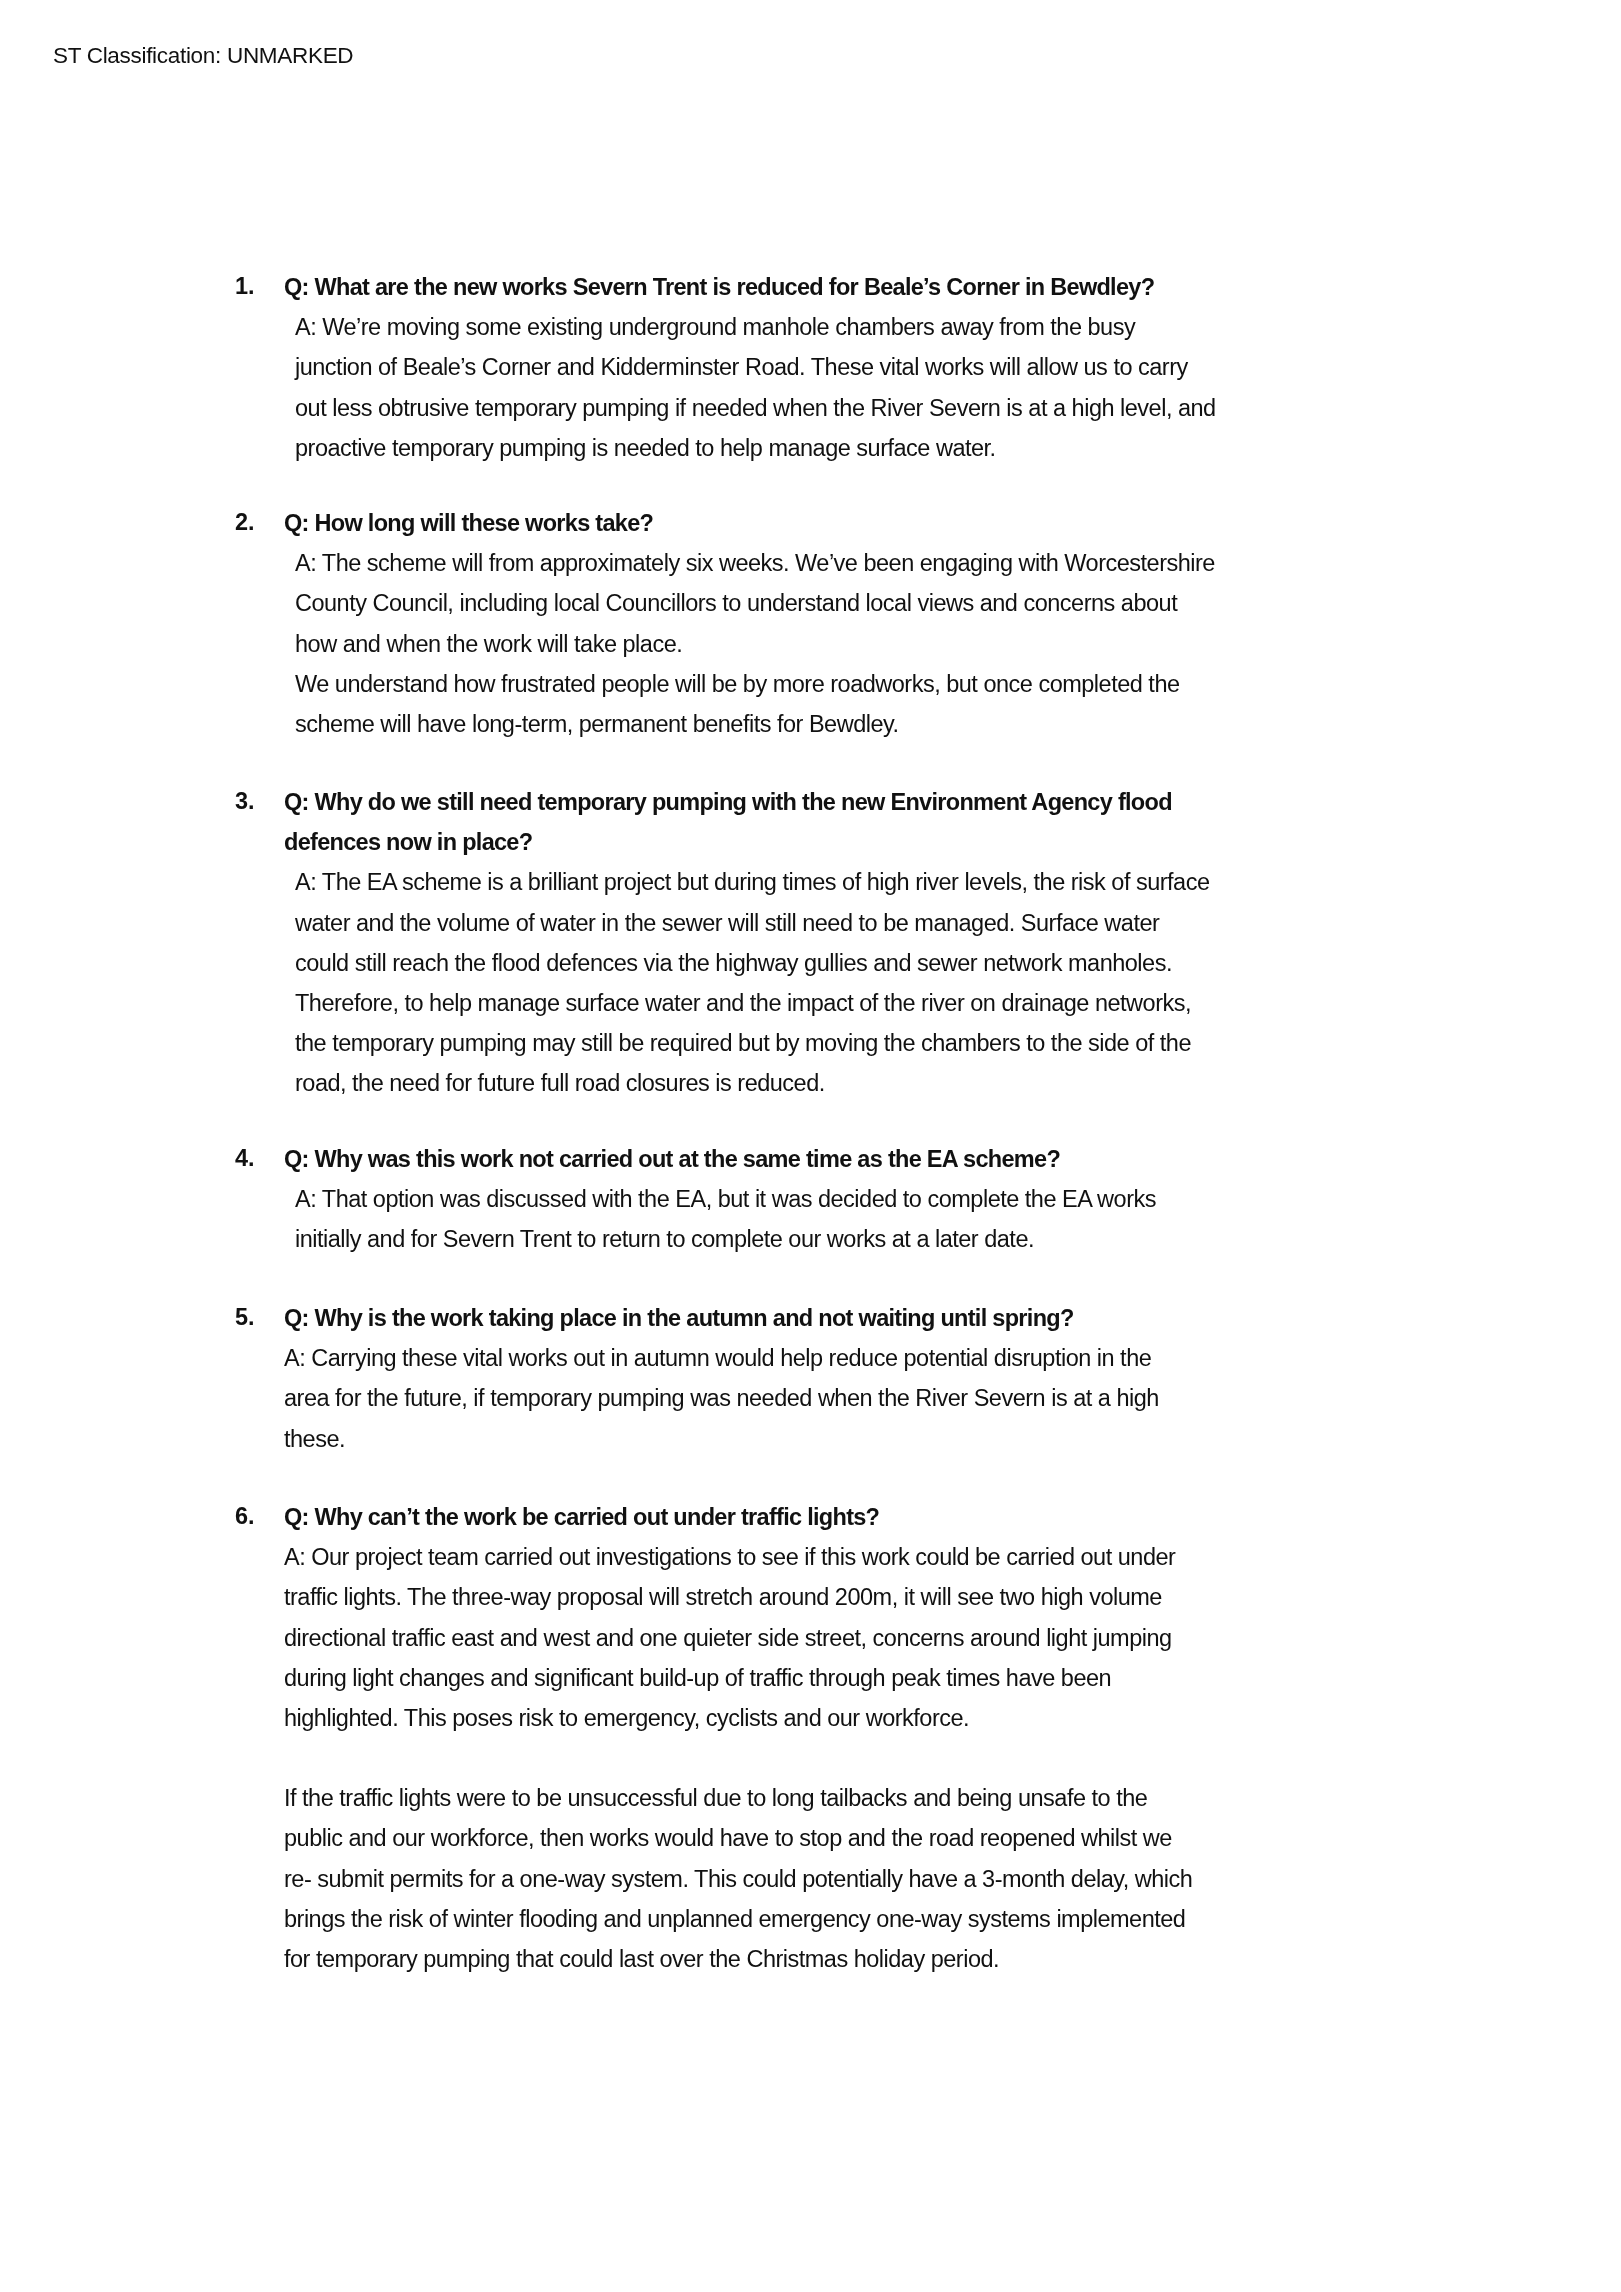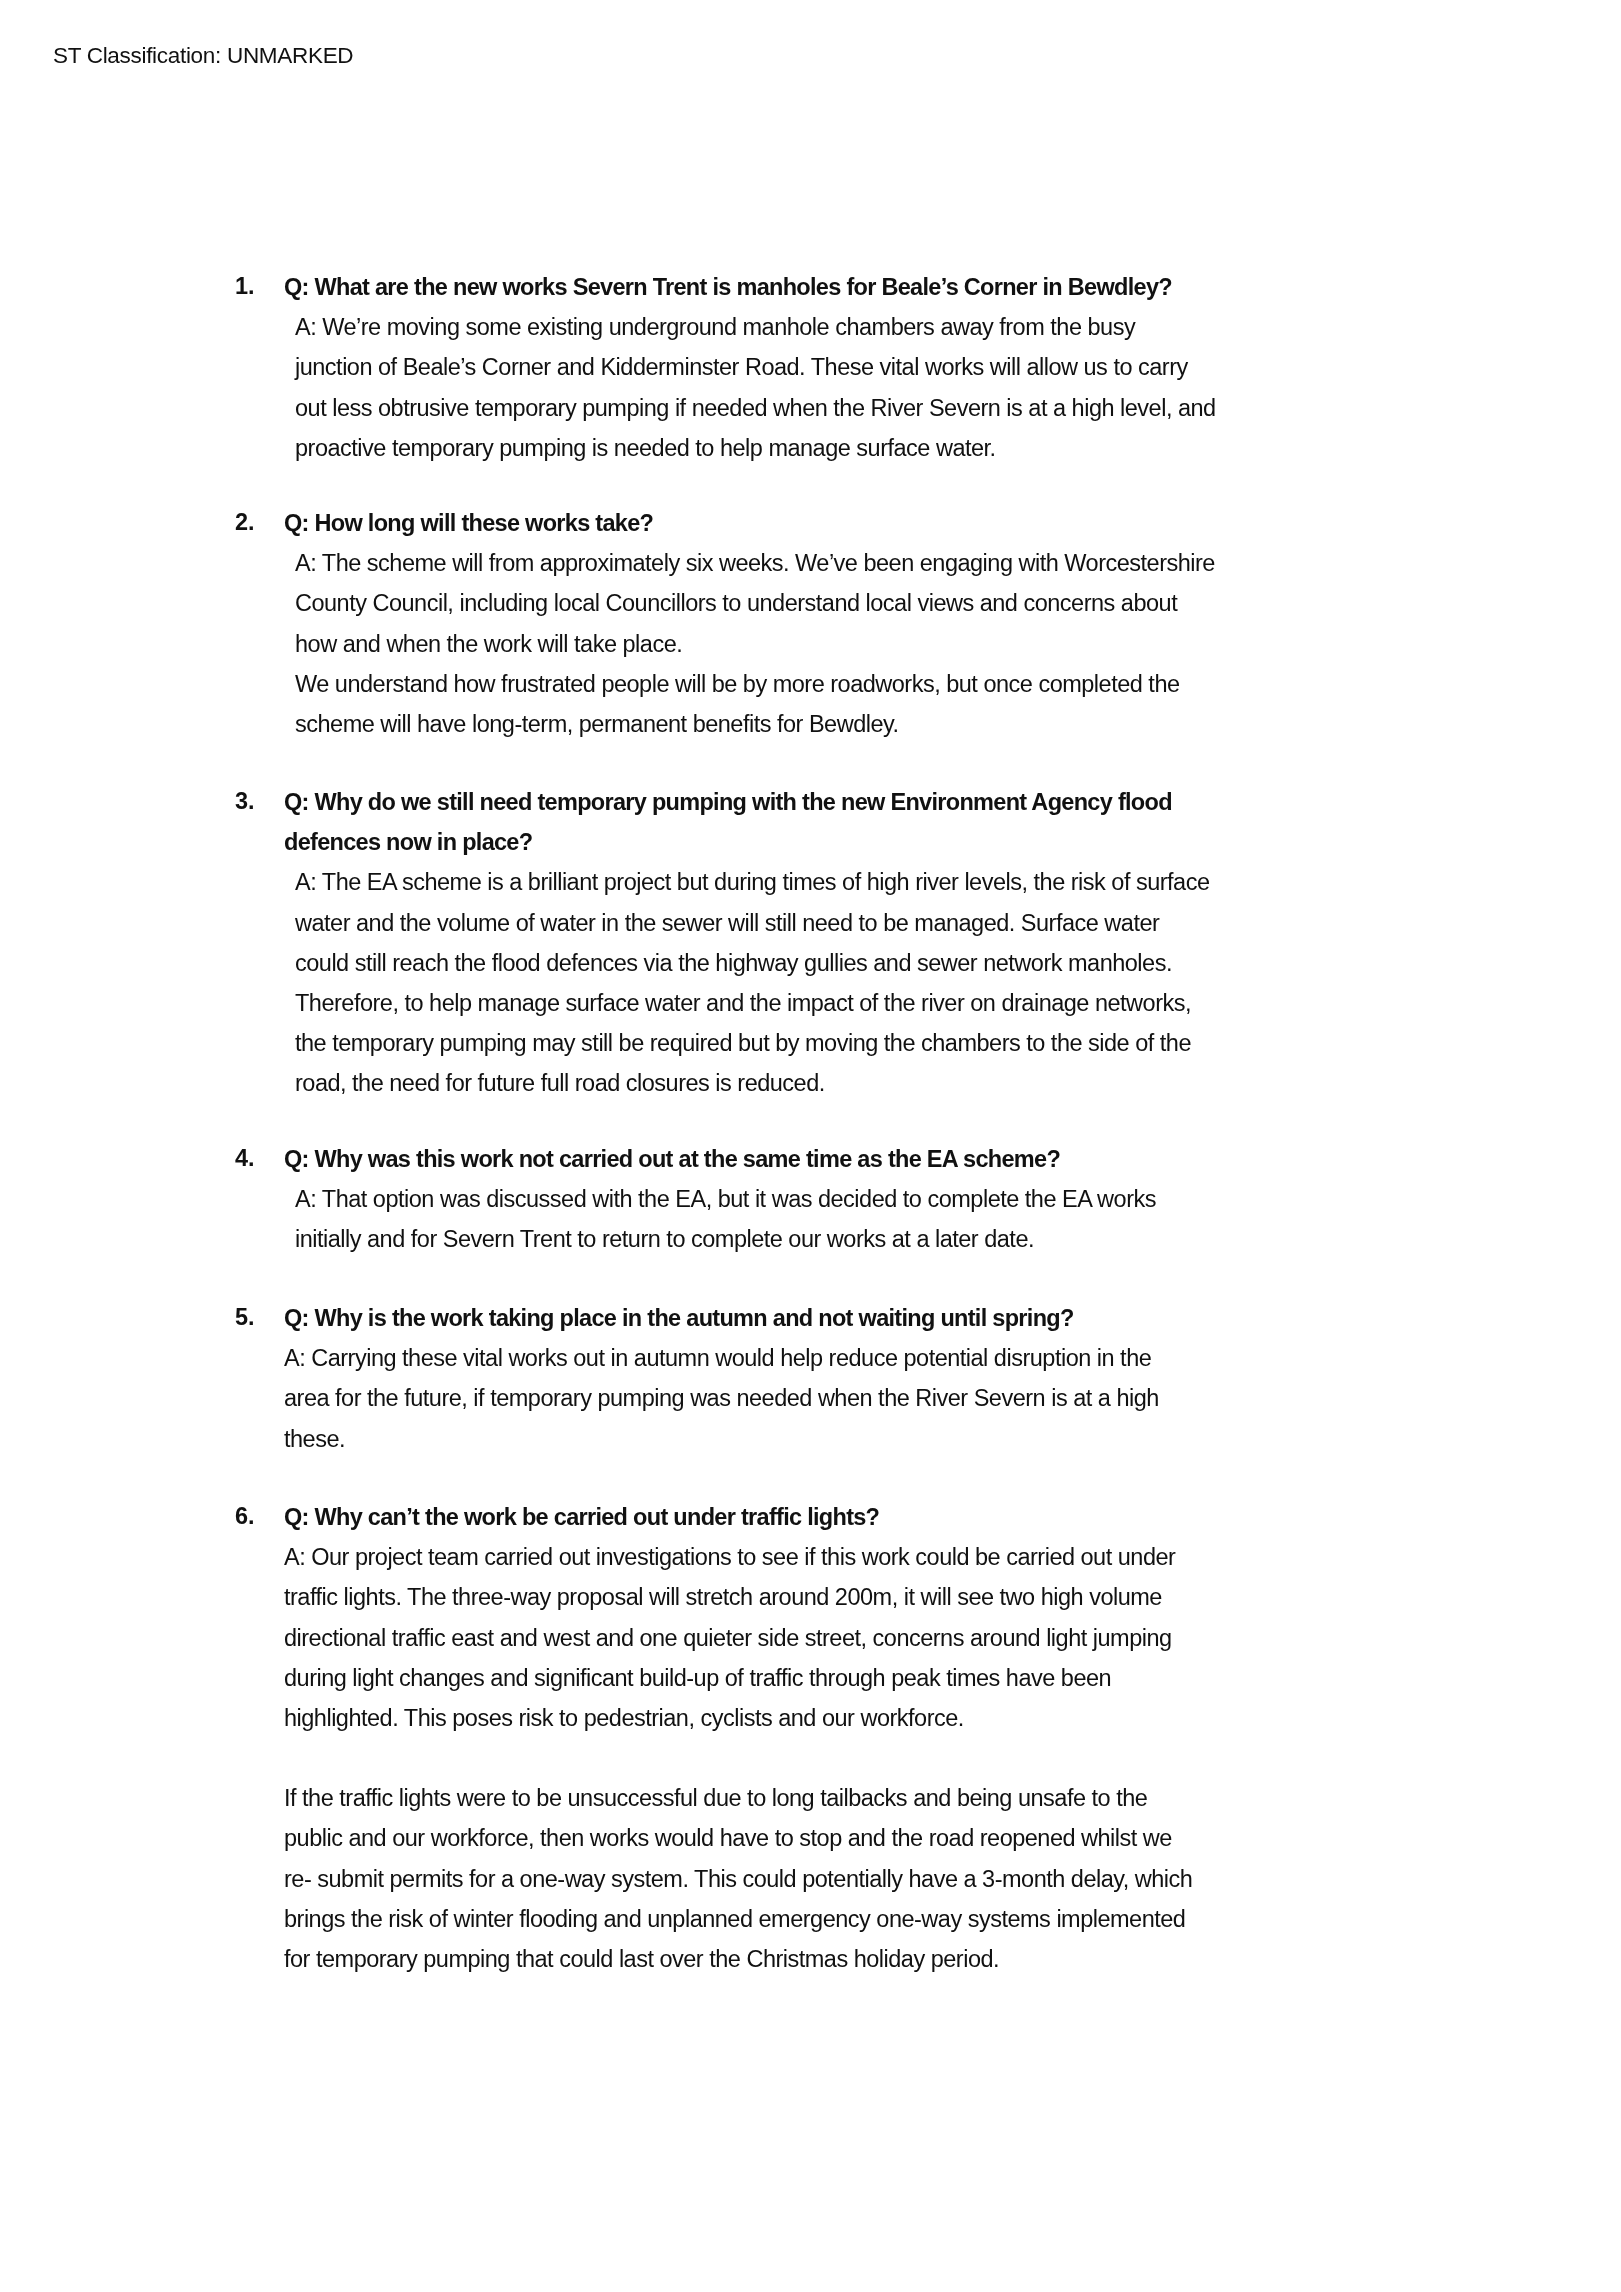--- a/index.html
+++ b/index.html
@@ -19,21 +19,21 @@
 </head>
 <body>
 
 <div class="page">
   <div class="header-label">ST Classification: UNMARKED</div>
 
   <div class="faq-list">
 
     <div class="faq-item" style="top:273px;">
       <span class="faq-num">1.</span>
-      <div class="q-line" style="top:0px;">Q: What are the new works Severn Trent is manholes for Beale’s Corner in Bewdley?</div>
+      <div class="q-line" style="top:0px;">Q: What are the new works Severn Trent is reduced for Beale’s Corner in Bewdley?</div>
       <div class="a-line indent" style="top:40px;">A: We’re moving some existing underground manhole chambers away from the busy</div>
       <div class="a-line indent" style="top:80px;text-align:right;">junction of Beale’s Corner and Kidderminster Road. These vital works will allow us to carry</div>
       <div class="a-line indent" style="top:121px;">out less obtrusive temporary pumping if needed when the River Severn is at a high level, and</div>
       <div class="a-line indent" style="top:161px;">proactive temporary pumping is needed to help manage surface water.</div>
     </div>
 
     <div class="faq-item" style="top:509px;">
       <span class="faq-num">2.</span>
       <div class="q-line" style="top:0px;">Q: How long will these works take?</div>
       <div class="a-line indent" style="top:40px;">A: The scheme will from approximately six weeks. We’ve been engaging with Worcestershire</div>
@@ -70,21 +70,21 @@
       <div class="a-line flush" style="top:121px;">these.</div>
     </div>
 
     <div class="faq-item" style="top:1503px;">
       <span class="faq-num">6.</span>
       <div class="q-line" style="top:0px;">Q: Why can’t the work be carried out under traffic lights?</div>
       <div class="a-line flush" style="top:40px;">A: Our project team carried out investigations to see if this work could be carried out under</div>
       <div class="a-line flush" style="top:80px;">traffic lights. The three-way proposal will stretch around 200m, it will see two high volume</div>
       <div class="a-line flush" style="top:121px;">directional traffic east and west and one quieter side street, concerns around light jumping</div>
       <div class="a-line flush" style="top:161px;">during light changes and significant build-up of traffic through peak times have been</div>
-      <div class="a-line flush" style="top:201px;">highlighted. This poses risk to pedestrian, cyclists and our workforce.</div>
+      <div class="a-line flush" style="top:201px;">highlighted. This poses risk to emergency, cyclists and our workforce.</div>
       <div class="a-line flush" style="top:281px;">If the traffic lights were to be unsuccessful due to long tailbacks and being unsafe to the</div>
       <div class="a-line flush" style="top:321px;">public and our workforce, then works would have to stop and the road reopened whilst we</div>
       <div class="a-line flush" style="top:362px;">re- submit permits for a one-way system. This could potentially have a 3-month delay, which</div>
       <div class="a-line flush" style="top:402px;">brings the risk of winter flooding and unplanned emergency one-way systems implemented</div>
       <div class="a-line flush" style="top:442px;">for temporary pumping that could last over the Christmas holiday period.</div>
     </div>
   </div>
 </div>
 
 

